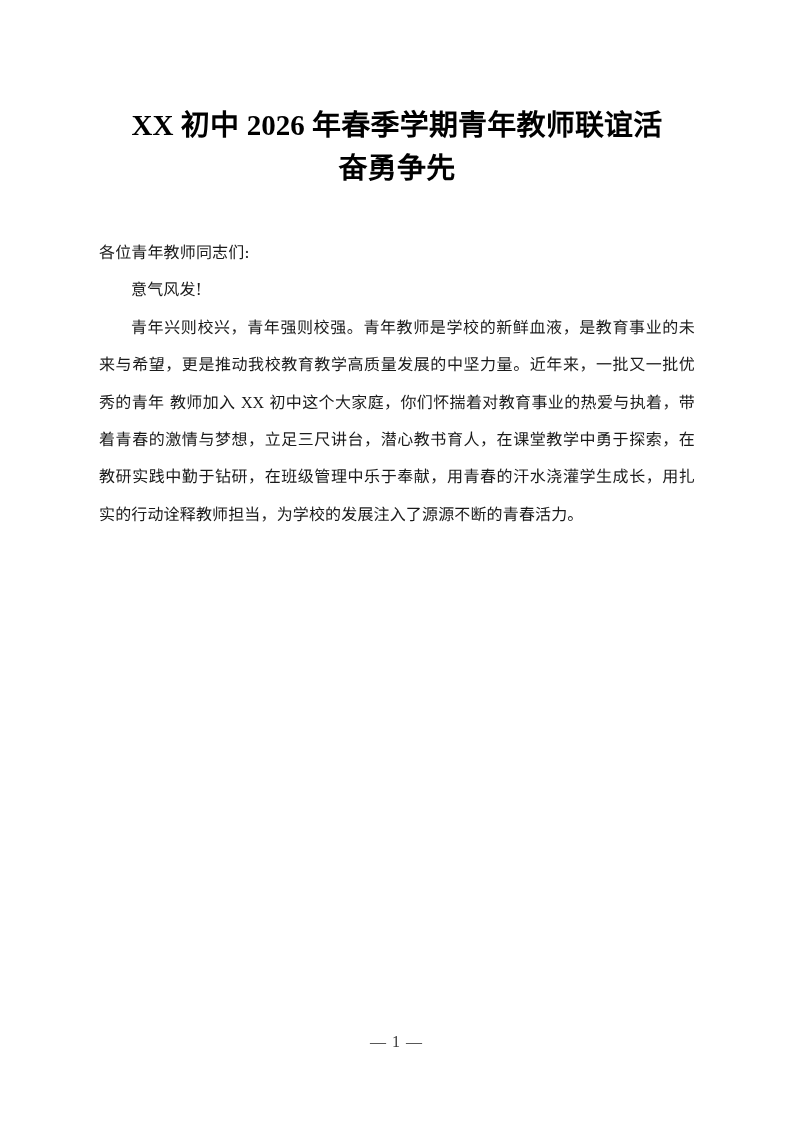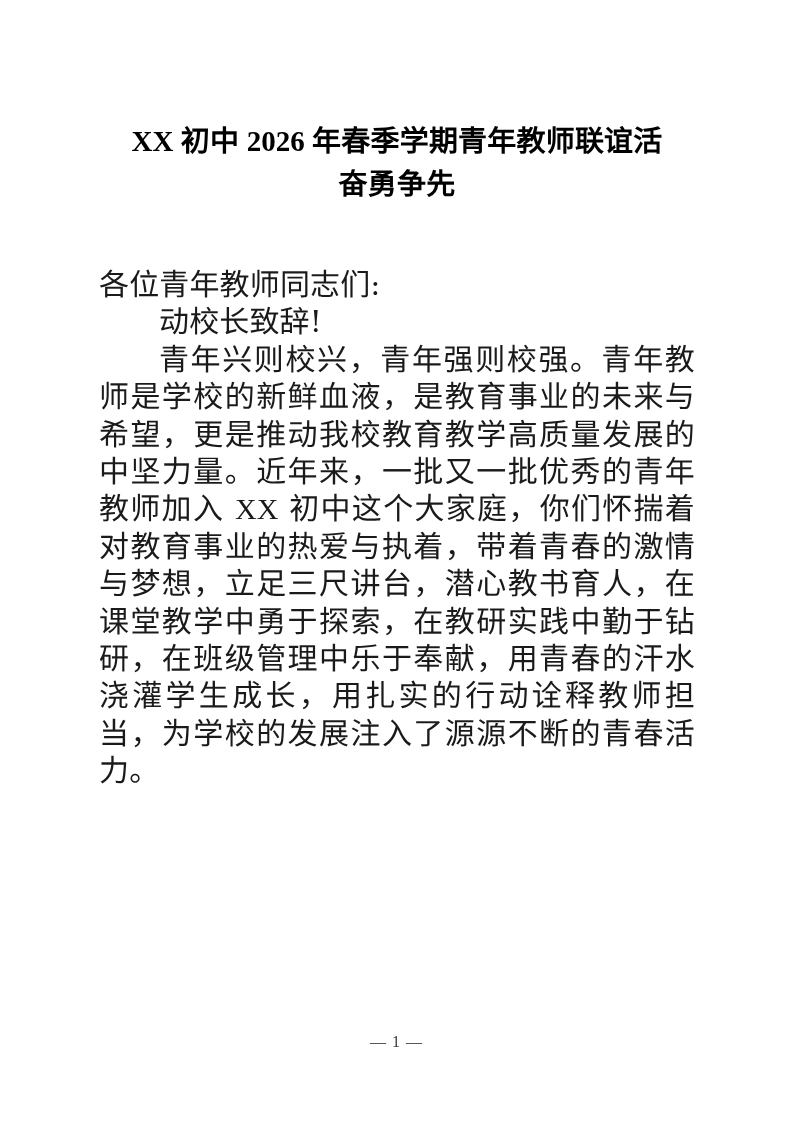--- a/index.html
+++ b/index.html
@@ -21,37 +21,37 @@
 
   .doc-body {
     position: absolute;
     left: 99px;
     top: 0;
     width: 596px;
   }
 
   
   .doc-title {
-    margin: 16px;
+    margin: 0;
     padding-top: 104px;
     font-family: "Liberation Serif", "DejaVu Serif", serif;
     font-size: 29px;
     font-weight: bold;
     line-height: 43px;
     text-align: center;
     color: #000000;
     letter-spacing: 0.2px;
     word-break: break-all;
   }
 
   
   .para {
     margin: 0;
     font-family: "DejaVu Serif", "Liberation Serif", serif;
-    font-size: 30px;
+    font-size: 16px;
     line-height: 37.4px;
     color: #1a1a1a;
     text-align: justify;
     text-justify: inter-character;
     word-break: break-all;
     letter-spacing: 0.15px;
   }
 
   .para.indent {
     text-indent: 2em;
@@ -98,21 +98,21 @@
 
     <h1 class="doc-title">
       <span><span class="latin">XX</span> 初中 <span class="latin">2026</span> 年春季学期青年教师联谊活</span><br>
       <span>奋勇争先</span>
     </h1>
 
     <div class="para-spacer-top"></div>
 
     <p class="para salutation">各位青年教师同志们:</p>
 
-    <p class="para indent">动校长致辞!</p>
+    <p class="para indent">意气风发!</p>
 
 
     <p class="para indent">青年兴则校兴，青年强则校强。青年教师是学校的新鲜血液，是教育事业的未来与希望，更是推动我校教育教学高质量发展的中坚力量。近年来，一批又一批优秀的青年 教师加入 <span class="latin">XX</span> 初中这个大家庭，你们怀揣着对教育事业的热爱与执着，带着青春的激情与梦想，立足三尺讲台，潜心教书育人，在课堂教学中勇于探索，在教研实践中勤于钻研，在班级管理中乐于奉献，用青春的汗水浇灌学生成长，用扎实的行动诠释教师担当，为学校的发展注入了源源不断的青春活力。</p>
 
 
   </div>
 
   <div class="page-footer">— 1 —</div>
 
 </div>

